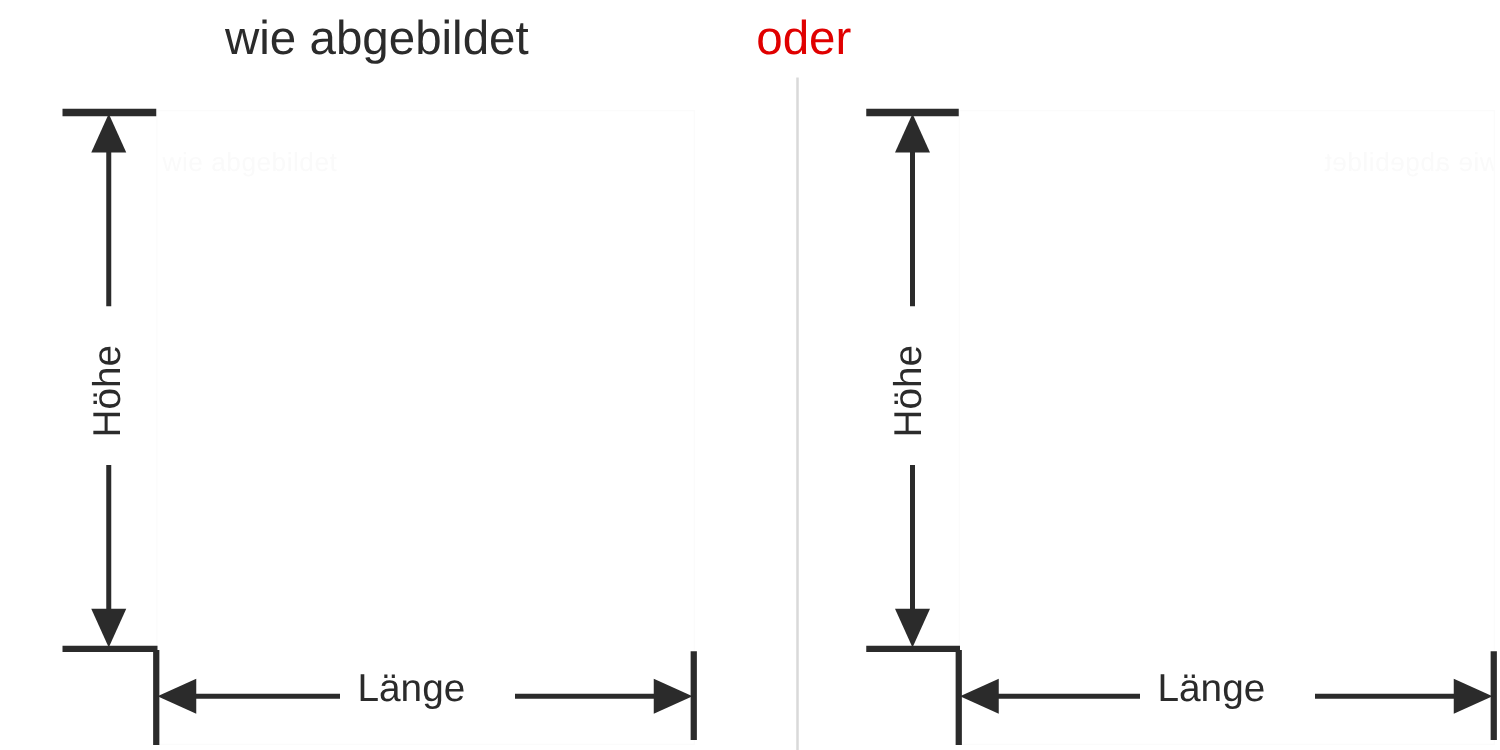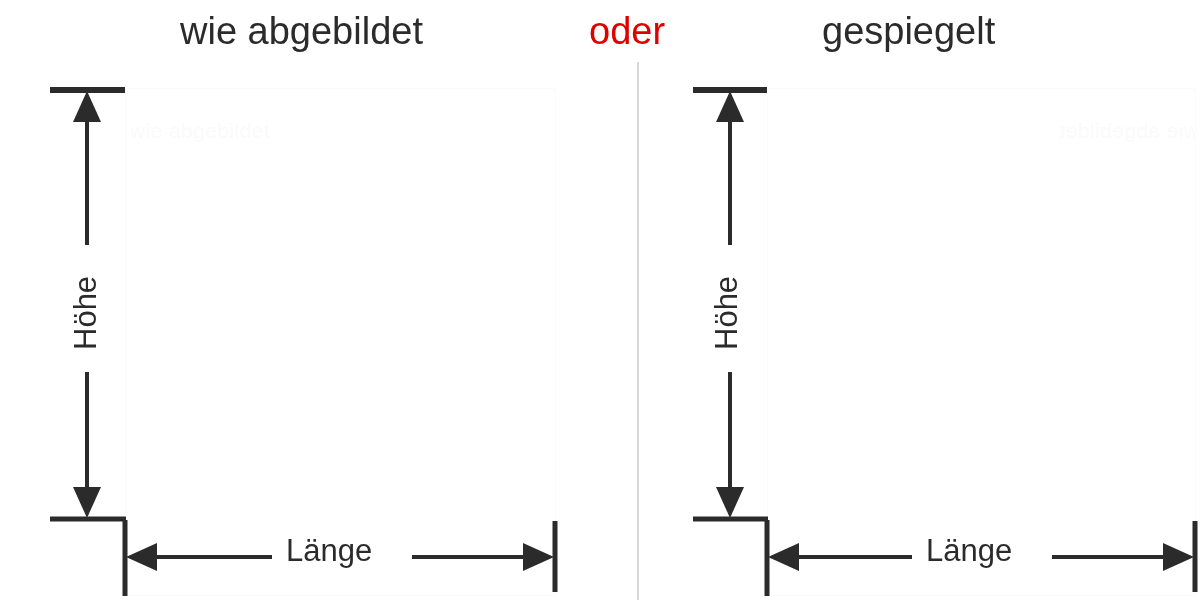--- a/index.html
+++ b/index.html
@@ -25,21 +25,21 @@
 
   
   .heading {
     position: absolute;
     font-size: 38px;
     color: #2b2b2b;
     white-space: nowrap;
     line-height: 1;
   }
   .heading.h-left   { left: 140px; top: 12px; }
-  .heading.h-or     { left: 549px; top: 12px; color: #e00000; }
+  .heading.h-or     { left: 565px; top: 12px; color: #e00000; }
   .heading.h-right  { left: 782px; top: 12px; }
 
   
   .divider {
     position: absolute;
     left: 597px;
     top: 62px;
     width: 2px;
     height: 538px;
     background: #d9d9d9;
@@ -104,21 +104,20 @@
 </style>
 </head>
 <body>
 
 <div class="stage">
 
   <div class="heading h-left">wie abgebildet</div>
 
   <div class="heading h-or">oder</div>
 
-  <div class="heading h-right">gespiegelt</div>
 
   <div class="divider"></div>
 
   <div class="plate plate-left">
     <div class="plate-text">wie abgebildet</div>
   </div>
 
   <div class="plate plate-right">
     <div class="plate-text mirrored">wie abgebildet</div>
   </div>

